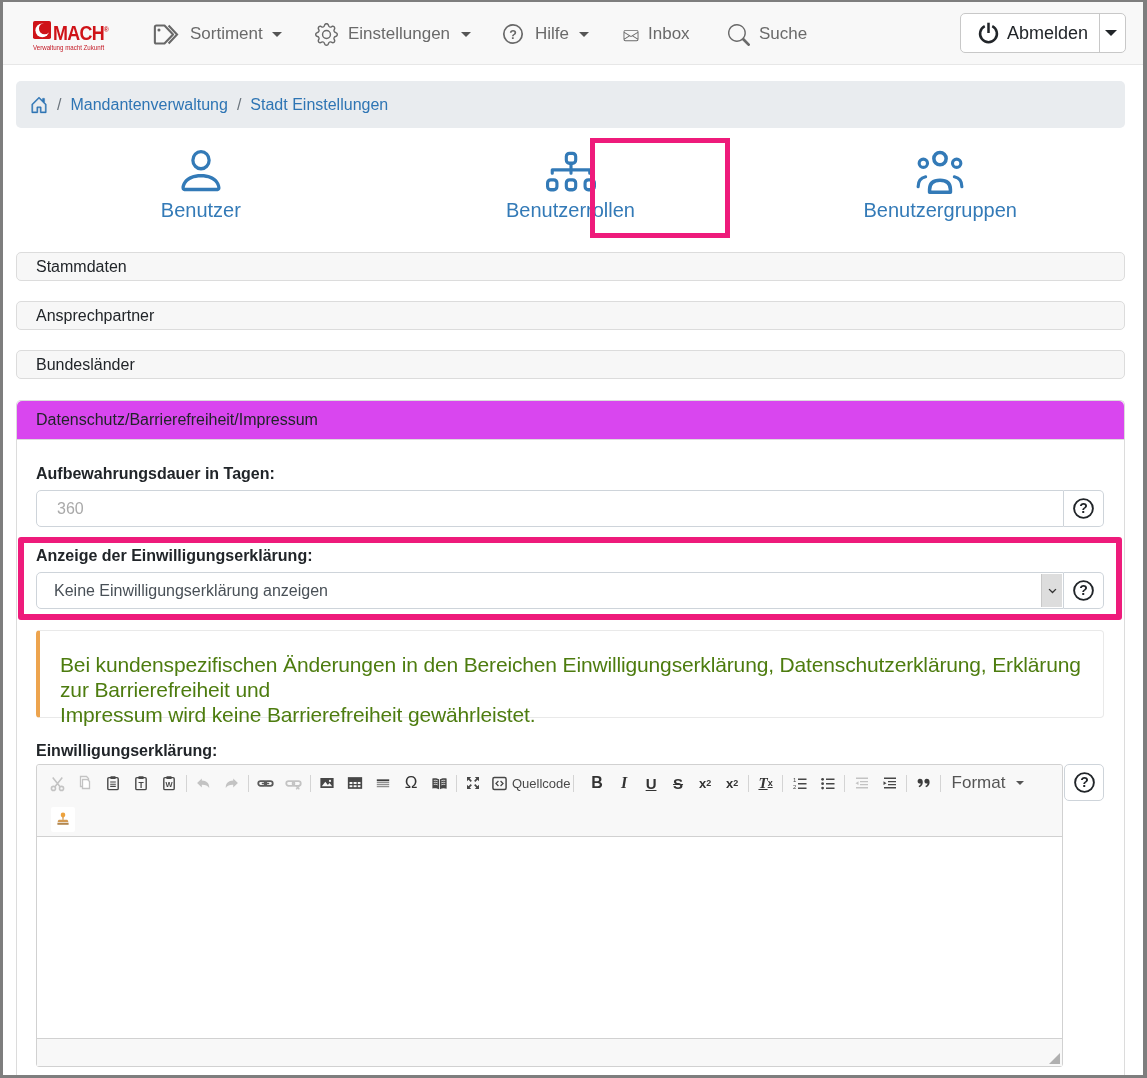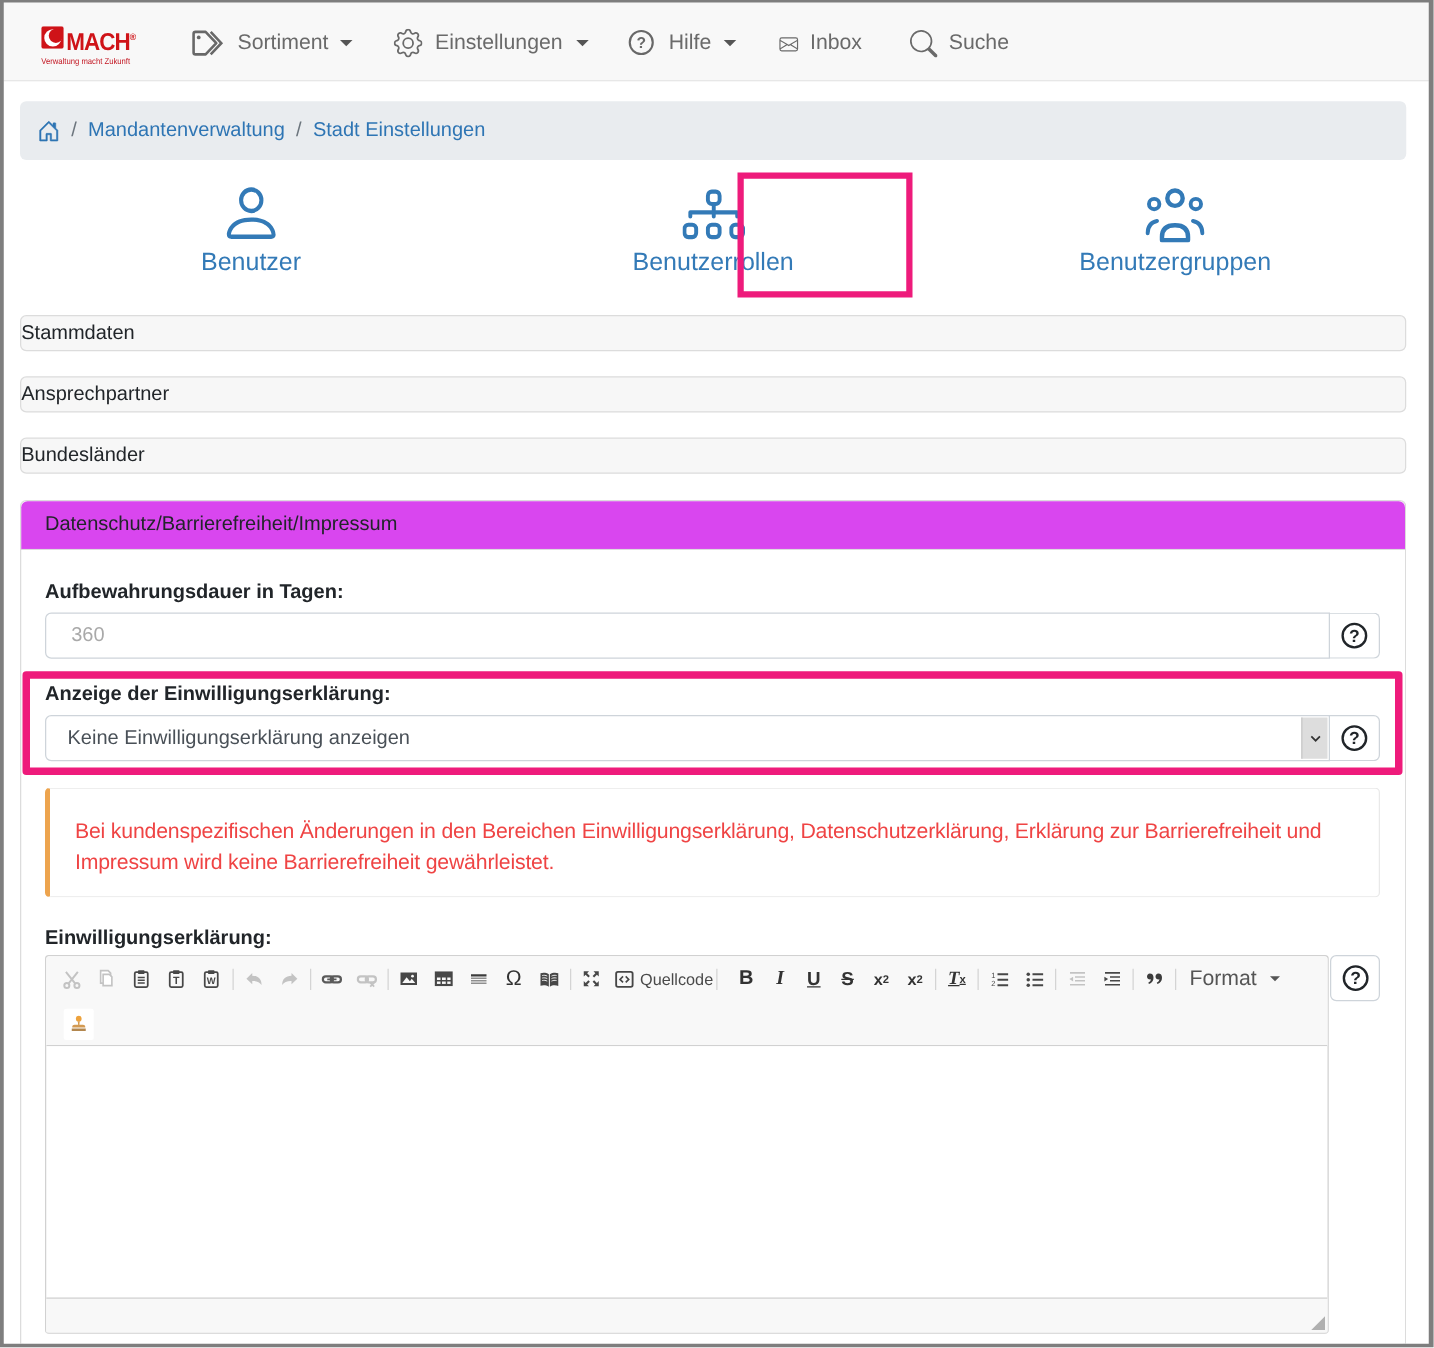--- a/index.html
+++ b/index.html
@@ -18,32 +18,32 @@
 .crumb{position:absolute;left:16px;top:81px;width:1109px;height:47px;background:#e9ecef;border-radius:5px;display:flex;align-items:center;font-size:16px;color:#6c757d}
 .crumb a{color:#2e75b4;text-decoration:none}
 .crumb .sep{margin:0 9px;color:#6c757d}
 
 .tabs{position:absolute;left:16px;top:139px;width:1109px;height:100px;display:flex}
 .tab{flex:1 1 0;display:flex;flex-direction:column;align-items:center;color:#337ab7;position:relative}
 .tab svg{margin-top:5px}
 .tab .lbl{font-size:20px;position:absolute;top:60px;left:0;width:100%;text-align:center}
 .hibox1{position:absolute;left:590px;top:138px;width:140px;height:100px;border:5px solid #ee1b7b;z-index:10}
 
-.acc{position:absolute;left:16px;width:1109px;height:29px;background:#f7f7f7;border:1px solid #dcdcdc;border-radius:5px;display:flex;align-items:center;font-size:16px;color:#212529;}
+.acc{position:absolute;left:16px;width:1109px;height:29px;background:#f7f7f7;border:1px solid #dcdcdc;border-radius:5px;display:flex;align-items:center;font-size:16px;color:#212529;padding-left:19px}
 .card4{position:absolute;left:16px;top:400px;width:1109px;height:675px;border:1px solid #dcdcdc;border-radius:5px 5px 0 0;border-bottom:none;background:#fff}
 .card4 .hd{height:39px;background:#d946ef;border-bottom:1px solid #dcdcdc;border-radius:5px 5px 0 0;display:flex;align-items:center;font-size:16px;color:#212529;padding-left:19px}
 .lab{position:absolute;left:36px;font-size:16px;font-weight:bold;color:#212529}
 .grp{position:absolute;left:36px;width:1068px;height:37px;display:flex}
 .inp{flex:1 1 auto;border:1px solid #ced4da;border-radius:5px 0 0 5px;background:#fff;font-size:16px;color:#a9a9a9;display:flex;align-items:center;padding-left:20px}
 .qbtn{width:40px;border:1px solid #ced4da;border-left:none;border-radius:0 5px 5px 0;background:#fff;display:flex;align-items:center;justify-content:center;color:#212529}
 .sel{flex:1 1 auto;border:1px solid #ced4da;border-radius:5px 0 0 5px;background:#fff;font-size:16px;color:#495057;display:flex;align-items:center;padding-left:17px;position:relative}
 .selarrow{position:absolute;right:1px;top:1px;bottom:1px;width:21px;background:#dddddd;border-left:1px solid #c8c8c8;display:flex;align-items:center;justify-content:center}
 .selarrow svg{display:block}
 .hibox2{position:absolute;left:18px;top:537px;width:1104px;height:83px;border:6px solid #ee1b7b;border-radius:3px;z-index:10}
-.warn{position:absolute;left:36px;top:630px;width:1068px;height:88px;border:1px solid #e9e9e9;border-left:4px solid #eda44e;border-radius:4px;font-size:17px;color:#ef4444;padding:21px 0 0 20px;line-height:25px;letter-spacing:-0.15px}
+.warn{position:absolute;left:36px;top:630px;width:1068px;height:88px;border:1px solid #e9e9e9;border-left:4px solid #eda44e;border-radius:4px;font-size:21px;color:#4d7c0f;padding:21px 0 0 20px;line-height:25px;letter-spacing:-0.15px}
 
 .ed{position:absolute;left:36px;top:764px;width:1027px;height:303px;border:1px solid #d1d1d1;border-radius:3px;background:#fff}
 .ed .tb{height:72px;background:#f8f8f8;border-bottom:1px solid #d1d1d1;border-radius:3px 3px 0 0;position:relative}
 .ed .body{height:201px}
 .ed .foot{height:28px;background:#f8f8f8;border-top:1px solid #d1d1d1;position:relative}
 .rsz{position:absolute;right:2px;bottom:2px;width:0;height:0;border-left:11px solid transparent;border-bottom:11px solid #b0b0b0}
 .edq{position:absolute;left:1064px;top:764px;width:40px;height:37px;border:1px solid #ced4da;border-radius:5px;background:#fff;display:flex;align-items:center;justify-content:center;color:#212529}
 .trow{position:absolute;left:6px;display:flex;align-items:center;height:36px}
 .ti{width:23px;height:24px;display:flex;align-items:center;justify-content:center;color:#474747;margin:0 2.5px;flex:none}
 .tg{width:22px}
@@ -84,20 +84,32 @@
   <div class="it" style="left:532px;top:22px">Hilfe</div>
   <div class="it" style="left:576px;top:22px"><span class="caret"></span></div>
   <div class="it" style="left:618px;top:26px"><svg width="20" height="15" viewBox="0 0 16 16" fill="#6a6a6a">
         <path d="M0 4a2 2 0 0 1 2-2h12a2 2 0 0 1 2 2v8a2 2 0 0 1-2 2H2a2 2 0 0 1-2-2V4zm2-1a1 1 0 0 0-1 1v.217l7 4.2 7-4.2V4a1 1 0 0 0-1-1H2zm13 2.383-4.708 2.825L15 11.105V5.383zm-.034 6.876-5.64-3.471L8 9.583l-1.328-.797-5.64 3.47A1 1 0 0 0 2 13h12a1 1 0 0 0 .966-.741zM1 11.105l4.708-2.897L1 5.383v5.722z"></path>
       </svg></div>
   <div class="it" style="left:645px;top:22px">Inbox</div>
   <div class="it" style="left:725px;top:22px"><svg width="22" height="22" viewBox="0 0 16 16" fill="#6a6a6a">
         <path d="M11.742 10.344a6.5 6.5 0 1 0-1.397 1.398h-.001c.03.04.062.078.098.115l3.85 3.85a1 1 0 0 0 1.415-1.414l-3.85-3.85a1.007 1.007 0 0 0-.115-.1zM12 6.5a5.5 5.5 0 1 1-11 0 5.5 5.5 0 0 1 11 0z"></path>
       </svg></div>
   <div class="it" style="left:756px;top:22px">Suche</div>
+  <div style="position:absolute;left:957px;top:11px;width:166px;height:40px;border:1px solid #c8c8c8;border-radius:5px;background:#fff;display:flex">
+    <div style="flex:1;display:flex;align-items:center;justify-content:flex-start;padding-left:15px;border-right:1px solid #c8c8c8">
+      <svg width="25" height="25" viewBox="0 0 16 16" fill="none">
+          <path stroke="#212529" stroke-width="1.6" d="M5.6 3.3a5.4 5.4 0 1 0 4.8 0"></path>
+          <path stroke="#212529" stroke-width="1.6" d="M8 1.1v6.6"></path>
+        </svg>
+      <span style="font-size:18px;color:#212529;margin-left:6px">Abmelden</span>
+    </div>
+    <div style="width:25px;display:flex;align-items:center;justify-content:center">
+        <span class="caret" style="border-top-color:#212529;border-left-width:6px;border-right-width:6px;border-top-width:6px;margin-right:3px"></span>
+      </div>
+  </div>
 </div>
 
 <div class="crumb">
   <svg style="margin-left:14px" width="18" height="18" viewBox="0 0 16 16" fill="#2e75b4" stroke="#2e75b4" stroke-width="0.35">
       <path d="M8.354 1.146a.5.5 0 0 0-.708 0l-6 6A.5.5 0 0 0 1.5 7.5v7a.5.5 0 0 0 .5.5h4.5a.5.5 0 0 0 .5-.5v-4h2v4a.5.5 0 0 0 .5.5H14a.5.5 0 0 0 .5-.5v-7a.5.5 0 0 0-.146-.354L13 5.793V2.5a.5.5 0 0 0-.5-.5h-1a.5.5 0 0 0-.5.5v1.293L8.354 1.146zM2.5 14V7.707l5.5-5.5 5.5 5.5V14H10v-4a.5.5 0 0 0-.5-.5h-3a.5.5 0 0 0-.5.5v4H2.5z"></path>
     </svg>
   <span class="sep">/</span>
     <a>Mandantenverwaltung</a>
     <span class="sep">/</span>
     <a>Stadt Einstellungen</a>

